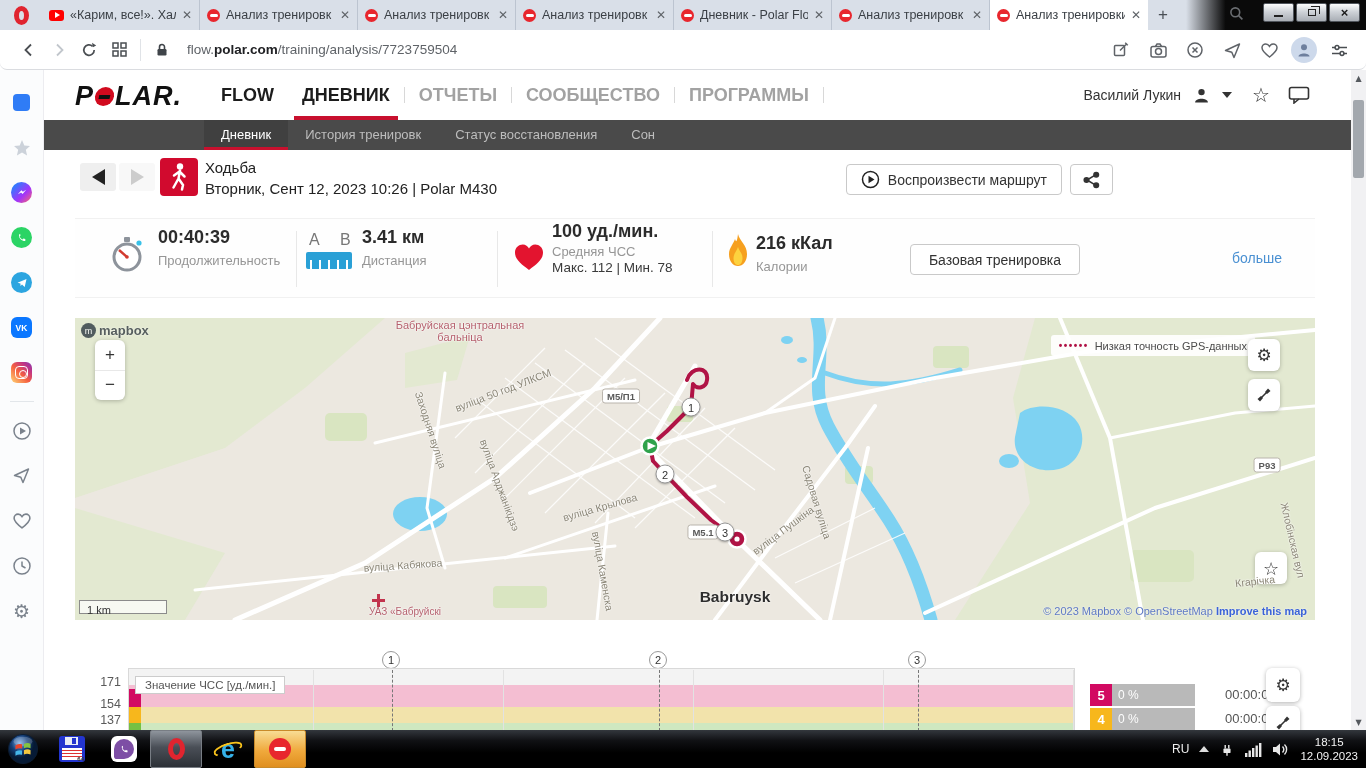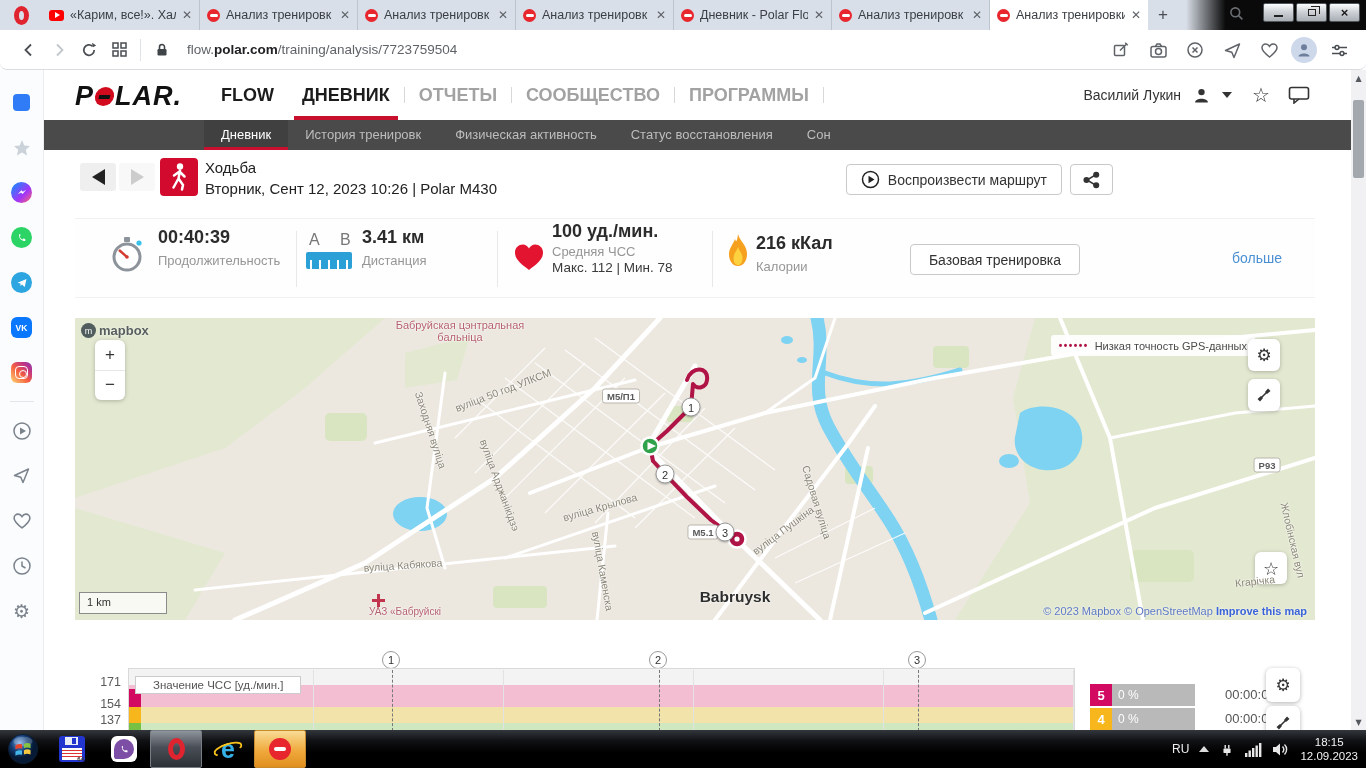--- a/index.html
+++ b/index.html
@@ -105,21 +105,21 @@
   .km-marker { position:absolute; transform:translate(-50%,-50%); width:19px; height:19px; border-radius:50%; background:#fff; border:1px solid #999; font-size:11px; color:#333; display:flex; align-items:center; justify-content:center; box-shadow:0 1px 2px rgba(0,0,0,.25); }
   .mapbox-wm { position:absolute; left:6px; top:5px; display:flex; align-items:center; gap:3px; opacity:.8; }
   .mapbox-wm .mb-c { width:15px; height:15px; border-radius:50%; background:#2d3a42; color:#fff; font-size:9px; display:flex; align-items:center; justify-content:center; }
   .mapbox-wm .mb-t { font-size:13px; font-weight:bold; color:#343c42; text-shadow:0 0 2px #fff; }
   .zoomctl { position:absolute; left:20px; top:22px; width:30px; height:60px; background:#fff; border-radius:6px; box-shadow:0 1px 4px rgba(0,0,0,.25); display:flex; flex-direction:column; }
   .zoomctl div { flex:1; display:flex; align-items:center; justify-content:center; font-size:17px; color:#333; cursor:pointer; }
   .zoomctl div:first-child { border-bottom:1px solid #e8e8e8; }
   .map-btn { position:absolute; width:32px; height:32px; background:#fff; border-radius:6px; box-shadow:0 1px 4px rgba(0,0,0,.25); display:flex; align-items:center; justify-content:center; cursor:pointer; color:#333; }
   .gps-pill { position:absolute; right:60px; top:17px; height:21px; background:rgba(255,255,255,.9); border-radius:3px; display:flex; align-items:center; gap:6px; padding:0 8px; font-size:11px; color:#4a4a4a; }
   .gps-dots { color:#b01345; font-weight:bold; letter-spacing:1.5px; font-size:10px; }
-  .scalebox { position:absolute; left:4px; bottom:6px; width:88px; height:22px; background:rgba(255,255,255,.72); border:1px solid #8b8b8b; font-size:11px; color:#333; padding:3px 0 0 7px; }
+  .scalebox { position:absolute; left:4px; bottom:6px; width:88px; height:14px; background:rgba(255,255,255,.72); border:1px solid #8b8b8b; font-size:11px; color:#333; padding:3px 0 0 7px; }
   .map-attr { position:absolute; right:8px; bottom:3px; font-size:11px; color:#5e79c4; text-shadow:0 0 2px #fff; }
   .map-attr b { color:#3b63d8; }
   .city-label { position:absolute; left:660px; top:279px; transform:translate(-50%,-50%); font-size:15.5px; font-weight:bold; color:#2e2e2e; text-shadow:0 0 3px #fff; }
   .poi-cross { position:absolute; left:297px; top:276px; width:13px; height:13px; }
   .poi-cross::before { content:""; position:absolute; left:5px; top:0; width:3px; height:13px; background:#c2334d; }
   .poi-cross::after { content:""; position:absolute; left:0; top:5px; width:13px; height:3px; background:#c2334d; }
 
   
   .chart { position:absolute; left:75px; top:648px; width:1240px; height:82px; background:#fff; overflow:hidden; }
   .lap-circle { position:absolute; top:3px; transform:translateX(-50%); width:18px; height:18px; border-radius:50%; border:1px solid #9a9a9a; background:#fff; font-size:11px; color:#333; display:flex; align-items:center; justify-content:center; }
@@ -128,21 +128,21 @@
   .b-gray { top:0; height:16px; background:#f3f3f3; }
   .b-pink { top:16px; height:22px; background:#f4bed2; }
   .b-yellow { top:38px; height:16px; background:#f2e3ab; }
   .b-green { top:54px; height:8px; background:#cfe8c0; }
   .zone-edge { position:absolute; left:0; width:12px; }
   .ze-5 { top:20px; height:18px; background:#d20a62; }
   .ze-4 { top:38px; height:16px; background:#f7b71c; }
   .ze-3 { top:54px; height:8px; background:#76c043; }
   .gridline { position:absolute; top:1px; height:61px; width:1px; background:#e2e2e2; }
   .lapline { position:absolute; top:1px; height:61px; width:0; border-left:1px dashed #777; }
-  .hr-tooltip { position:absolute; left:6px; top:7px; background:#fff; border:1px solid #ccc; font-size:11.5px; color:#555; padding:2px 17px; }
+  .hr-tooltip { position:absolute; left:6px; top:7px; background:#fff; border:1px solid #ccc; font-size:11.5px; color:#555; padding:2px 9px; }
   .ylab { position:absolute; left:0; width:46px; text-align:right; font-size:12.5px; color:#5a5a5a; }
   .zrow { position:absolute; height:22px; display:flex; }
   .zsq { width:22px; height:22px; color:#fff; font-size:13px; font-weight:bold; display:flex; align-items:center; justify-content:center; }
   .zbar { width:83px; height:22px; background:#b9b9b9; color:#fdfdfd; font-size:12px; line-height:22px; padding-left:6px; }
   .ztime { position:absolute; left:113px; width:70px; margin-left:22px; font-size:13px; color:#555; line-height:22px; }
   .chart-btn { position:absolute; left:1191px; width:34px; height:34px; background:#fff; border-radius:6px; box-shadow:0 1px 4px rgba(0,0,0,.3); display:flex; align-items:center; justify-content:center; color:#333; cursor:pointer; }
 
   
   .scrollbar { position:absolute; right:0; top:70px; width:15px; height:660px; background:#f1f1f3; }
   .sb-arrow { position:absolute; left:0; width:15px; height:16px; display:flex; align-items:center; justify-content:center; font-size:8px; color:#55595e; }
@@ -409,21 +409,20 @@
       <svg width="22" height="18" viewBox="0 0 22 18" style="margin-left:6px">
           <rect x="1.5" y="1.5" width="19" height="11.5" rx="2" fill="none" stroke="#333" stroke-width="1.6"></rect>
           <path d="M6,13 L6,17 L11,13" fill="none" stroke="#333" stroke-width="1.6"></path>
         </svg>
     </div>
   </div>
 
   <div class="subnav">
     <span class="subnav-item active">Дневник</span>
     <span class="subnav-item">История тренировк</span>
-    <span class="subnav-item">Физическая активность</span>
     <span class="subnav-item">Статус восстановления</span>
     <span class="subnav-item">Сон</span>
   </div>
 
   <div class="train-row">
     <span class="nav-arrow" style="left:36px;background:#efefef">
         <span class="tri-left"></span>
       </span>
     <span class="nav-arrow" style="left:75px;background:#f8f8f8">
         <span class="tri-right"></span>

